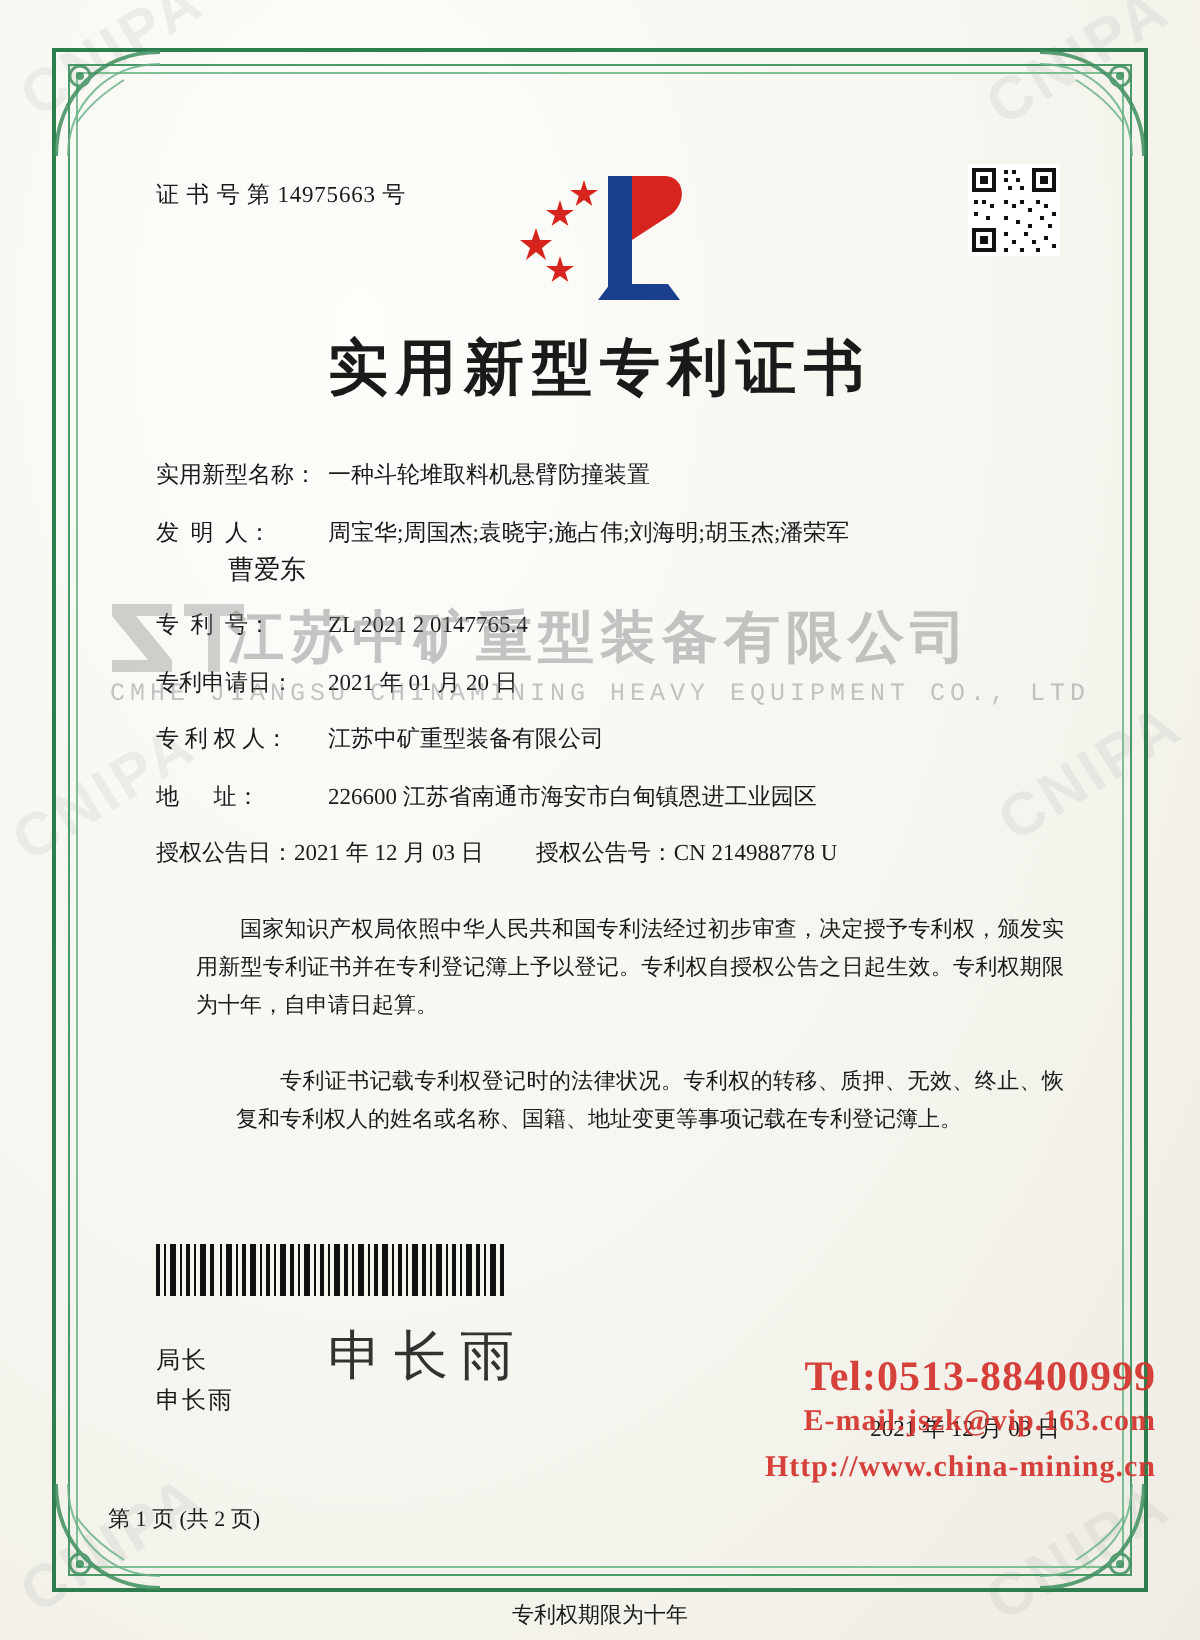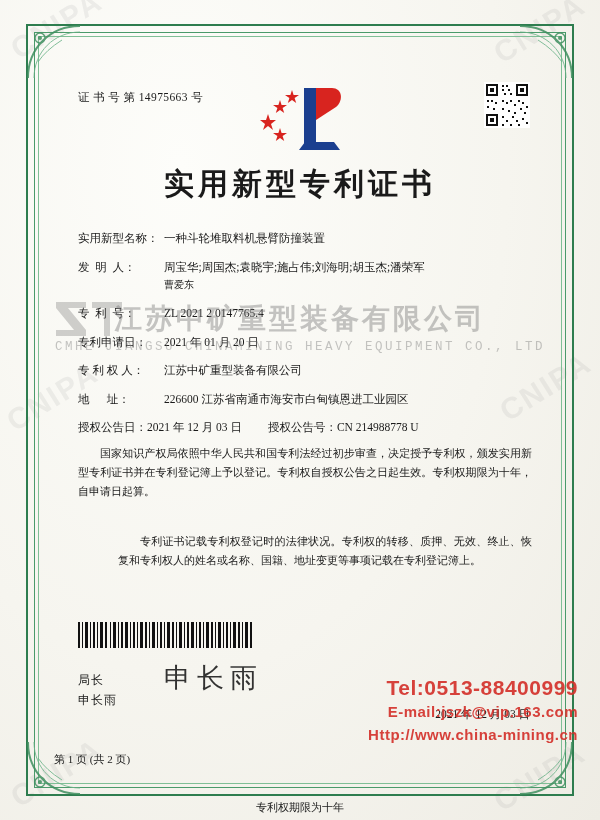--- a/index.html
+++ b/index.html
@@ -131,22 +131,22 @@
   }
   .label {
     white-space: pre;
     flex: 0 0 auto;
     width: 86px;
   }
   .val {
     flex: 1 1 auto;
   }
   .val-second {
-    margin-left: 86px;
-    font-size: 10px;
+    margin-left: 36px;
+    font-size: 13px;
     line-height: 16px;
     margin-top: -10px;
     margin-bottom: 12px;
   }
   .row-inline {
     display: flex;
     font-size: 11.5px;
     line-height: 16px;
     margin-bottom: 1px;
   }
@@ -156,21 +156,21 @@
   }
 
   .para {
     position: absolute;
     left: 24px; right: 14px;
     font-size: 11px;
     line-height: 19px;
     text-align: justify;
     text-indent: 22px;
   }
-  #para1 { top: 392px; }
+  #para1 { top: 404px; margin-left: 20px; }
   #para2 { top: 480px; margin-left: 40px; }
 
   
   .barcode {
     position: absolute;
     left: 24px; top: 570px;
     width: 175px; height: 26px;
   }
 
   .sign-block {
@@ -202,21 +202,21 @@
     left: 0; right: 4px; top: 700px;
     text-align: left;
     font-size: 11px;
   }
 
   
   .stamp-red {
     position: absolute;
     right: 22px;
     color: #d4322c;
-    font-family: Liberation Sans, sans-serif;
+    font-family: Liberation Serif, serif;
     font-weight: bold;
     letter-spacing: .5px;
     opacity: .92;
   }
   .stamp-tel   { top: 676px; font-size: 21px; }
   .stamp-mail  { top: 703px; font-size: 15px; }
   .stamp-url   { top: 726px; font-size: 15px; }
 
   
   .company-wm {

